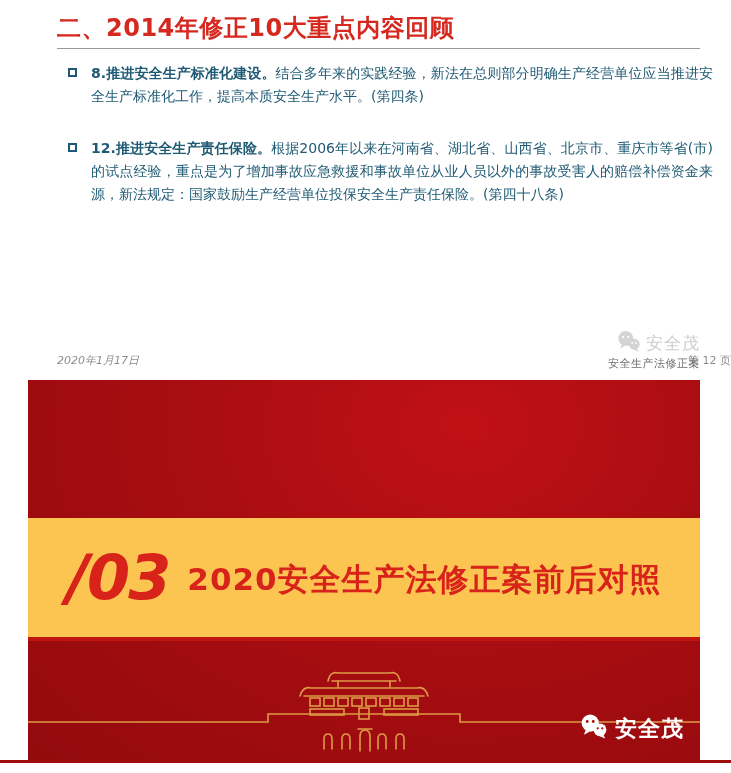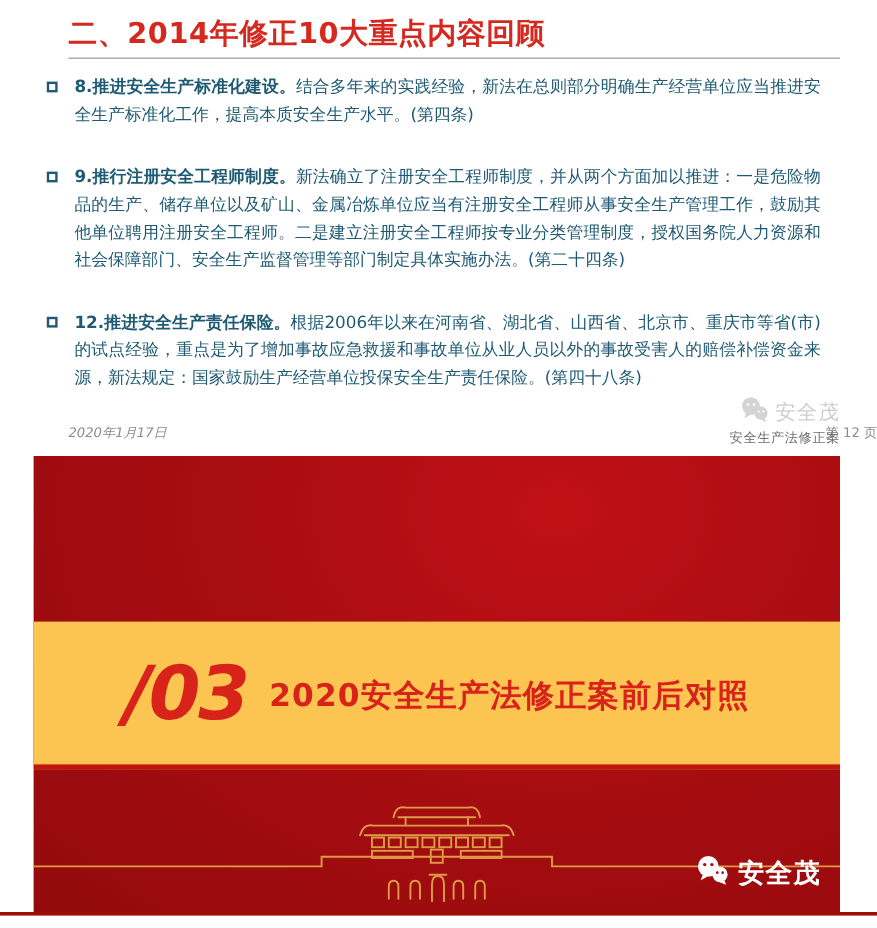--- a/index.html
+++ b/index.html
@@ -12,21 +12,21 @@
     position:relative;width:731px;height:380px;background:#ffffff;box-sizing:border-box;border-radius:31px;
   }
   .s1-title{
     position:absolute;left:57px;top:12px;width:643px;
     font-size:24px;font-weight:bold;color:#d5281e;letter-spacing:.5px;
   }
   .s1-rule{
     position:absolute;left:57px;top:48px;width:643px;height:1px;background:#9a9a9a;
   }
   .s1-items{
-    position:absolute;left:39px;top:62px;width:645px;
+    position:absolute;left:68px;top:62px;width:645px;
   }
   .s1-item{
     position:relative;padding-left:23px;margin-bottom:29px;
     font-size:14px;line-height:23px;color:#1e5a73;text-align:justify;
   }
   .s1-bullet{
     position:absolute;left:0;top:6px;width:9px;height:9px;
     border:2px solid #1e5a73;display:inline-block;box-sizing:border-box;
   }
   .s1-item b{font-weight:bold;}
@@ -50,21 +50,21 @@
   .s2-goldband{
     position:absolute;left:0;top:138px;width:672px;height:119px;
     background:#fcc552;border-bottom:4px solid #c3150f;
     display:flex;align-items:center;justify-content:center;gap:18px;
   }
   .s2-number{
     font-size:62px;font-weight:bold;color:#d8231b;
     font-style:italic;line-height:1;letter-spacing:-2px;
   }
   .s2-title{
-    font-size:26px;font-weight:bold;color:#d8231b;letter-spacing:1px;padding-top:4px;
+    font-size:31px;font-weight:bold;color:#d8231b;letter-spacing:1px;padding-top:4px;
   }
   .s2-gate{position:absolute;left:0;bottom:0;width:672px;height:95px;}
   .s2-brand{
     position:absolute;right:16px;bottom:16px;
     display:flex;align-items:center;gap:6px;color:#ffffff;
     font-size:22px;font-weight:bold;letter-spacing:1px;
   }
   
   .next-strip{
     position:absolute;left:0;top:760px;width:731px;height:3px;background:#9e0b0b;
@@ -74,24 +74,20 @@
 <body>
 
 <div class="slide1">
   <div class="s1-title">二、2014年修正10大重点内容回顾</div>
   <div class="s1-rule"></div>
 
   <div class="s1-items">
     <div class="s1-item">
       <span class="s1-bullet"></span>
       <b>8.推进安全生产标准化建设。</b><span>结合多年来的实践经验，新法在总则部分明确生产经营单位应当推进安全生产标准化工作，提高本质安全生产水平。(第四条)</span>
-    </div>
-    <div class="s1-item">
-      <span class="s1-bullet"></span>
-      <b>9.推行注册安全工程师制度。</b><span>新法确立了注册安全工程师制度，并从两个方面加以推进：一是危险物品的生产、储存单位以及矿山、金属冶炼单位应当有注册安全工程师从事安全生产管理工作，鼓励其他单位聘用注册安全工程师。二是建立注册安全工程师按专业分类管理制度，授权国务院人力资源和社会保障部门、安全生产监督管理等部门制定具体实施办法。(第二十四条)</span>
     </div>
     <div class="s1-item">
       <span class="s1-bullet"></span>
       <b>12.推进安全生产责任保险。</b><span>根据2006年以来在河南省、湖北省、山西省、北京市、重庆市等省(市)的试点经验，重点是为了增加事故应急救援和事故单位从业人员以外的事故受害人的赔偿补偿资金来源，新法规定：国家鼓励生产经营单位投保安全生产责任保险。(第四十八条)</span>
     </div>
   </div>
 
   <div class="s1-footer">
     <span class="s1-date">2020年1月17日</span>
     <span class="s1-page">第 12 页</span>

